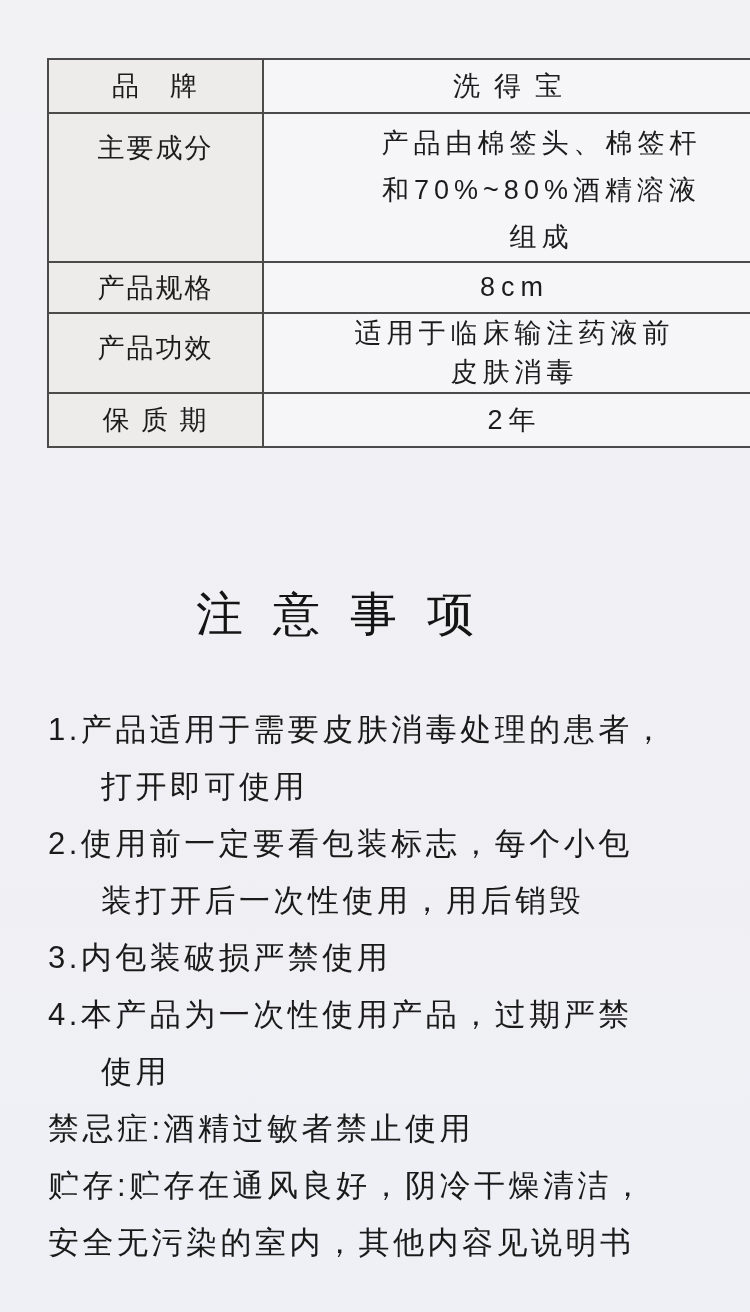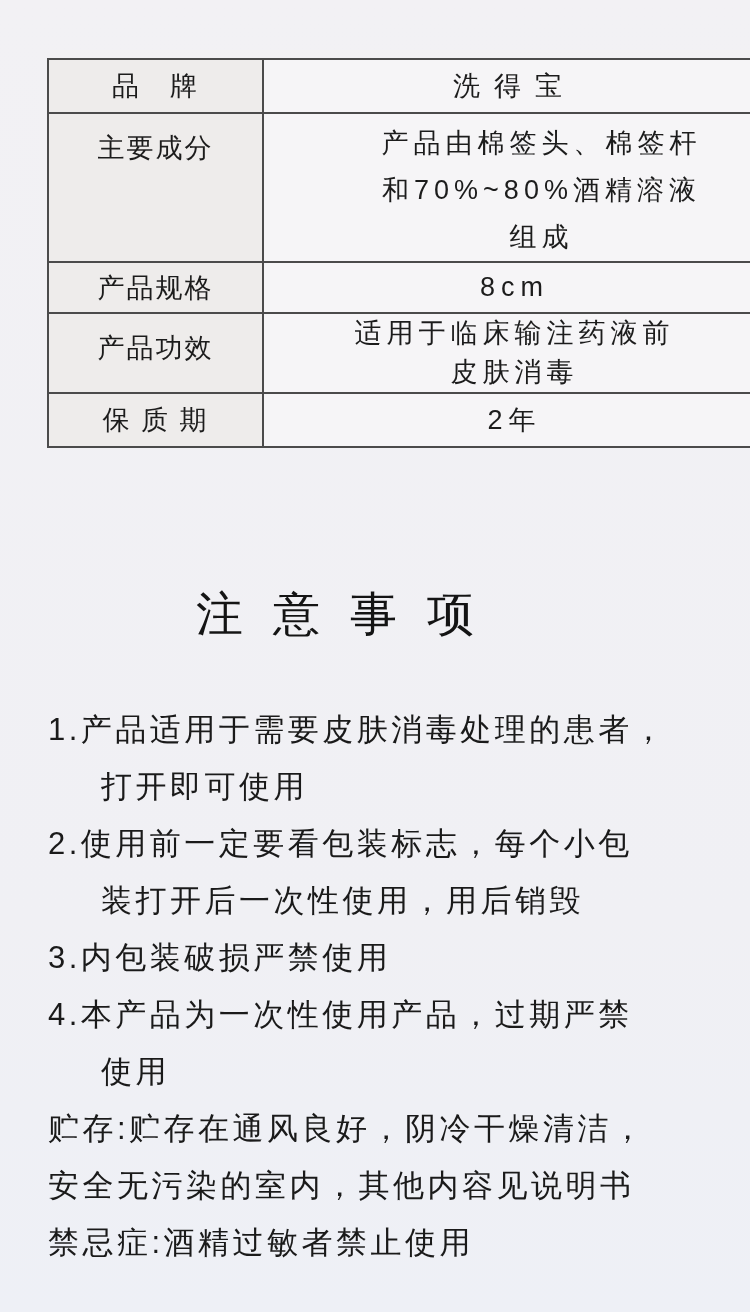--- a/index.html
+++ b/index.html
@@ -130,18 +130,18 @@
   <div class="notice-title">注意事项</div>
 
   <div class="notice">
     <div class="notice-item">1.产品适用于需要皮肤消毒处理的患者，
 打开即可使用</div>
     <div class="notice-item">2.使用前一定要看包装标志，每个小包
 装打开后一次性使用，用后销毁</div>
     <div class="notice-item">3.内包装破损严禁使用</div>
     <div class="notice-item">4.本产品为一次性使用产品，过期严禁
 使用</div>
+    <div class="notice-note">禁忌症:酒精过敏者禁止使用</div>
     <div class="notice-note">贮存:贮存在通风良好，阴冷干燥清洁，
 安全无污染的室内，其他内容见说明书</div>
-    <div class="notice-note">禁忌症:酒精过敏者禁止使用</div>
   </div>
 
 </div>
 
 </body></html>

